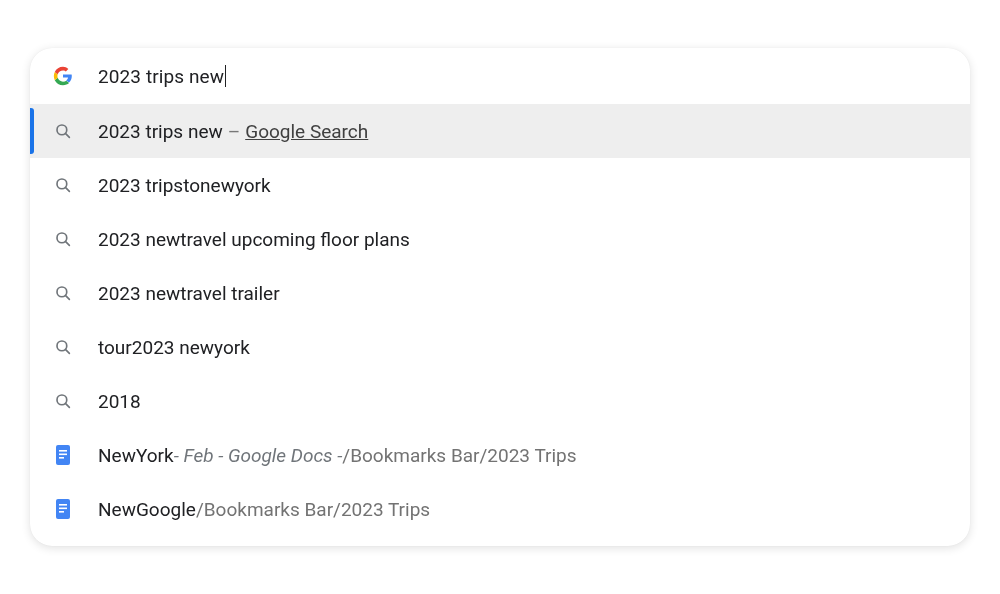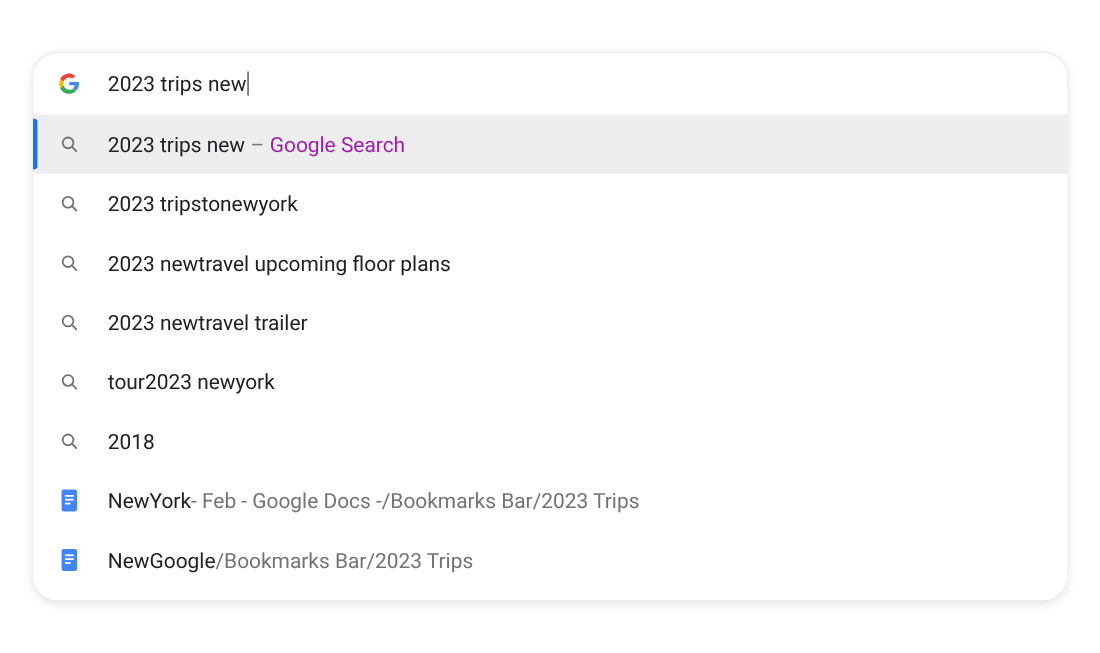--- a/index.html
+++ b/index.html
@@ -90,27 +90,29 @@
     display: flex;
     align-items: baseline;
     flex-wrap: wrap;
     gap: 0;
   }
   .sugg-text .sep {
     color: #777;
     margin: 0 5px;
   }
   .sugg-text .muted {
-    color: #a21caf;
+    color: #404040;
+    text-decoration: underline;
   }
   .sugg-text .b { font-weight: 400; }
   .sugg-text .link { color: #737373; }
   .doc-source {
     color: #70757a;
     font-size: 19px;
+    font-style: italic;
   }
   svg { display: block; }
 </style>
 </head>
 <body>
 
 <div class="omnibox">
 
   <div class="search-row">
     <span class="g-logo">

